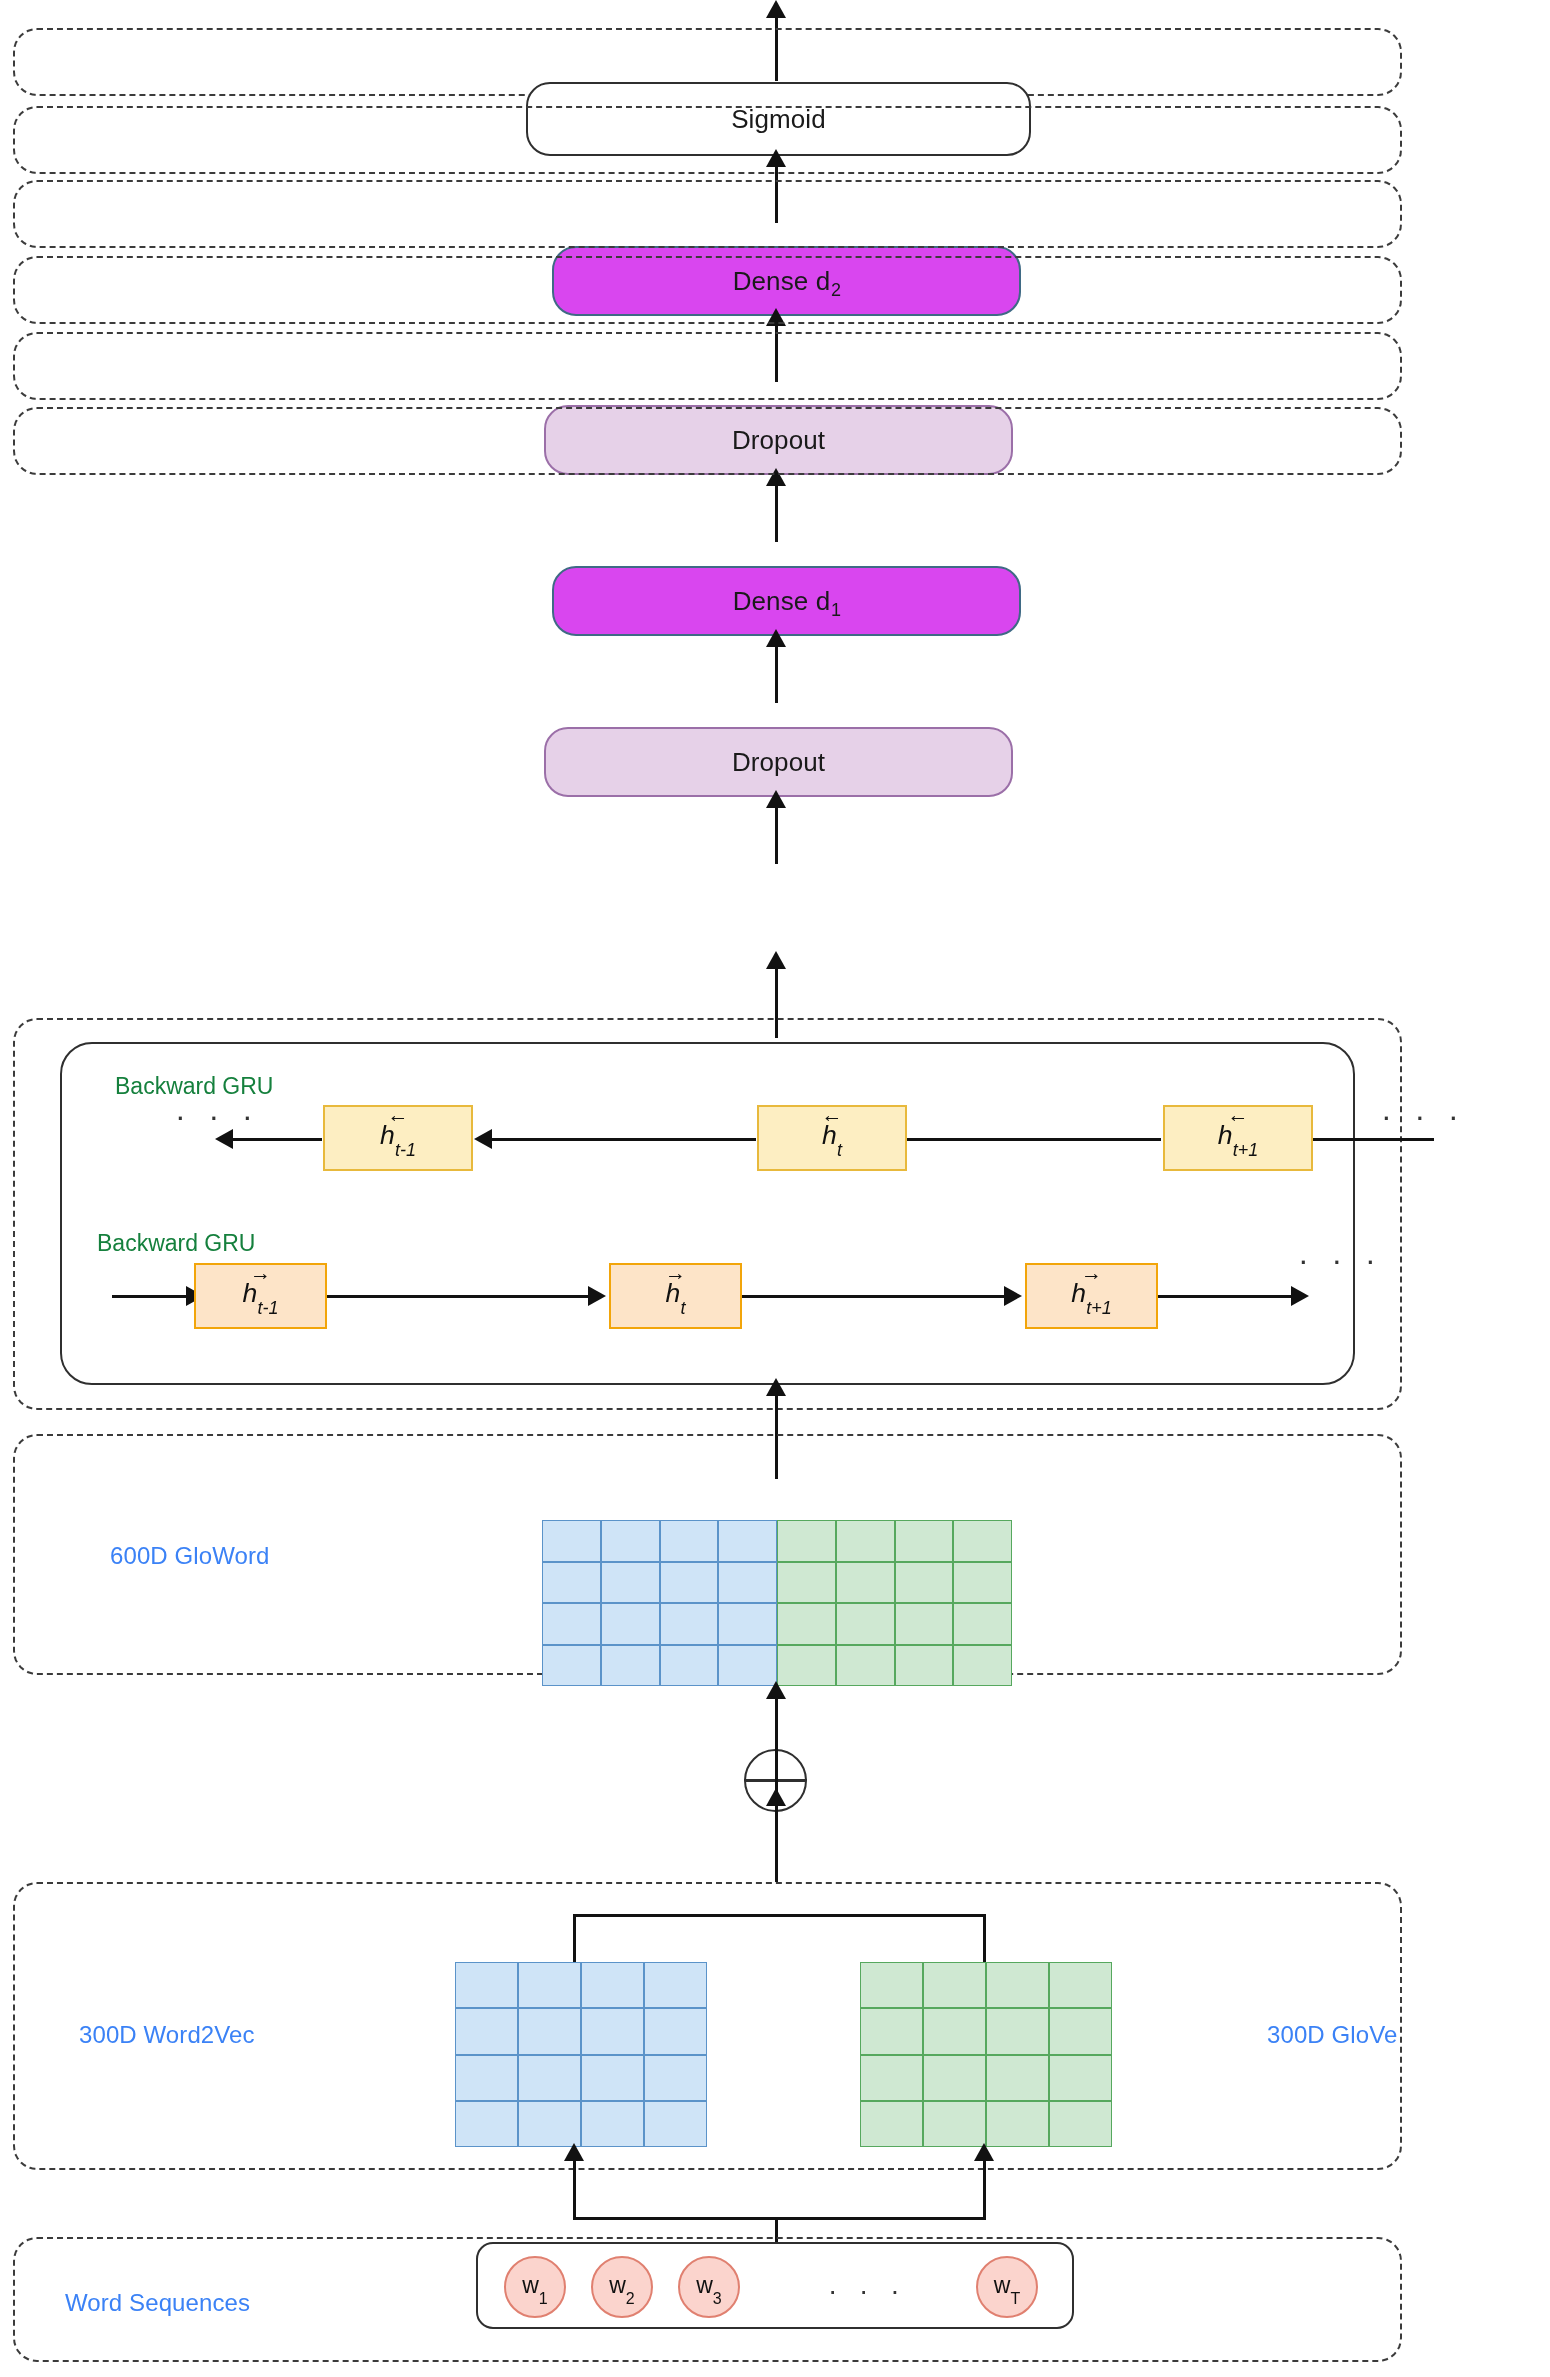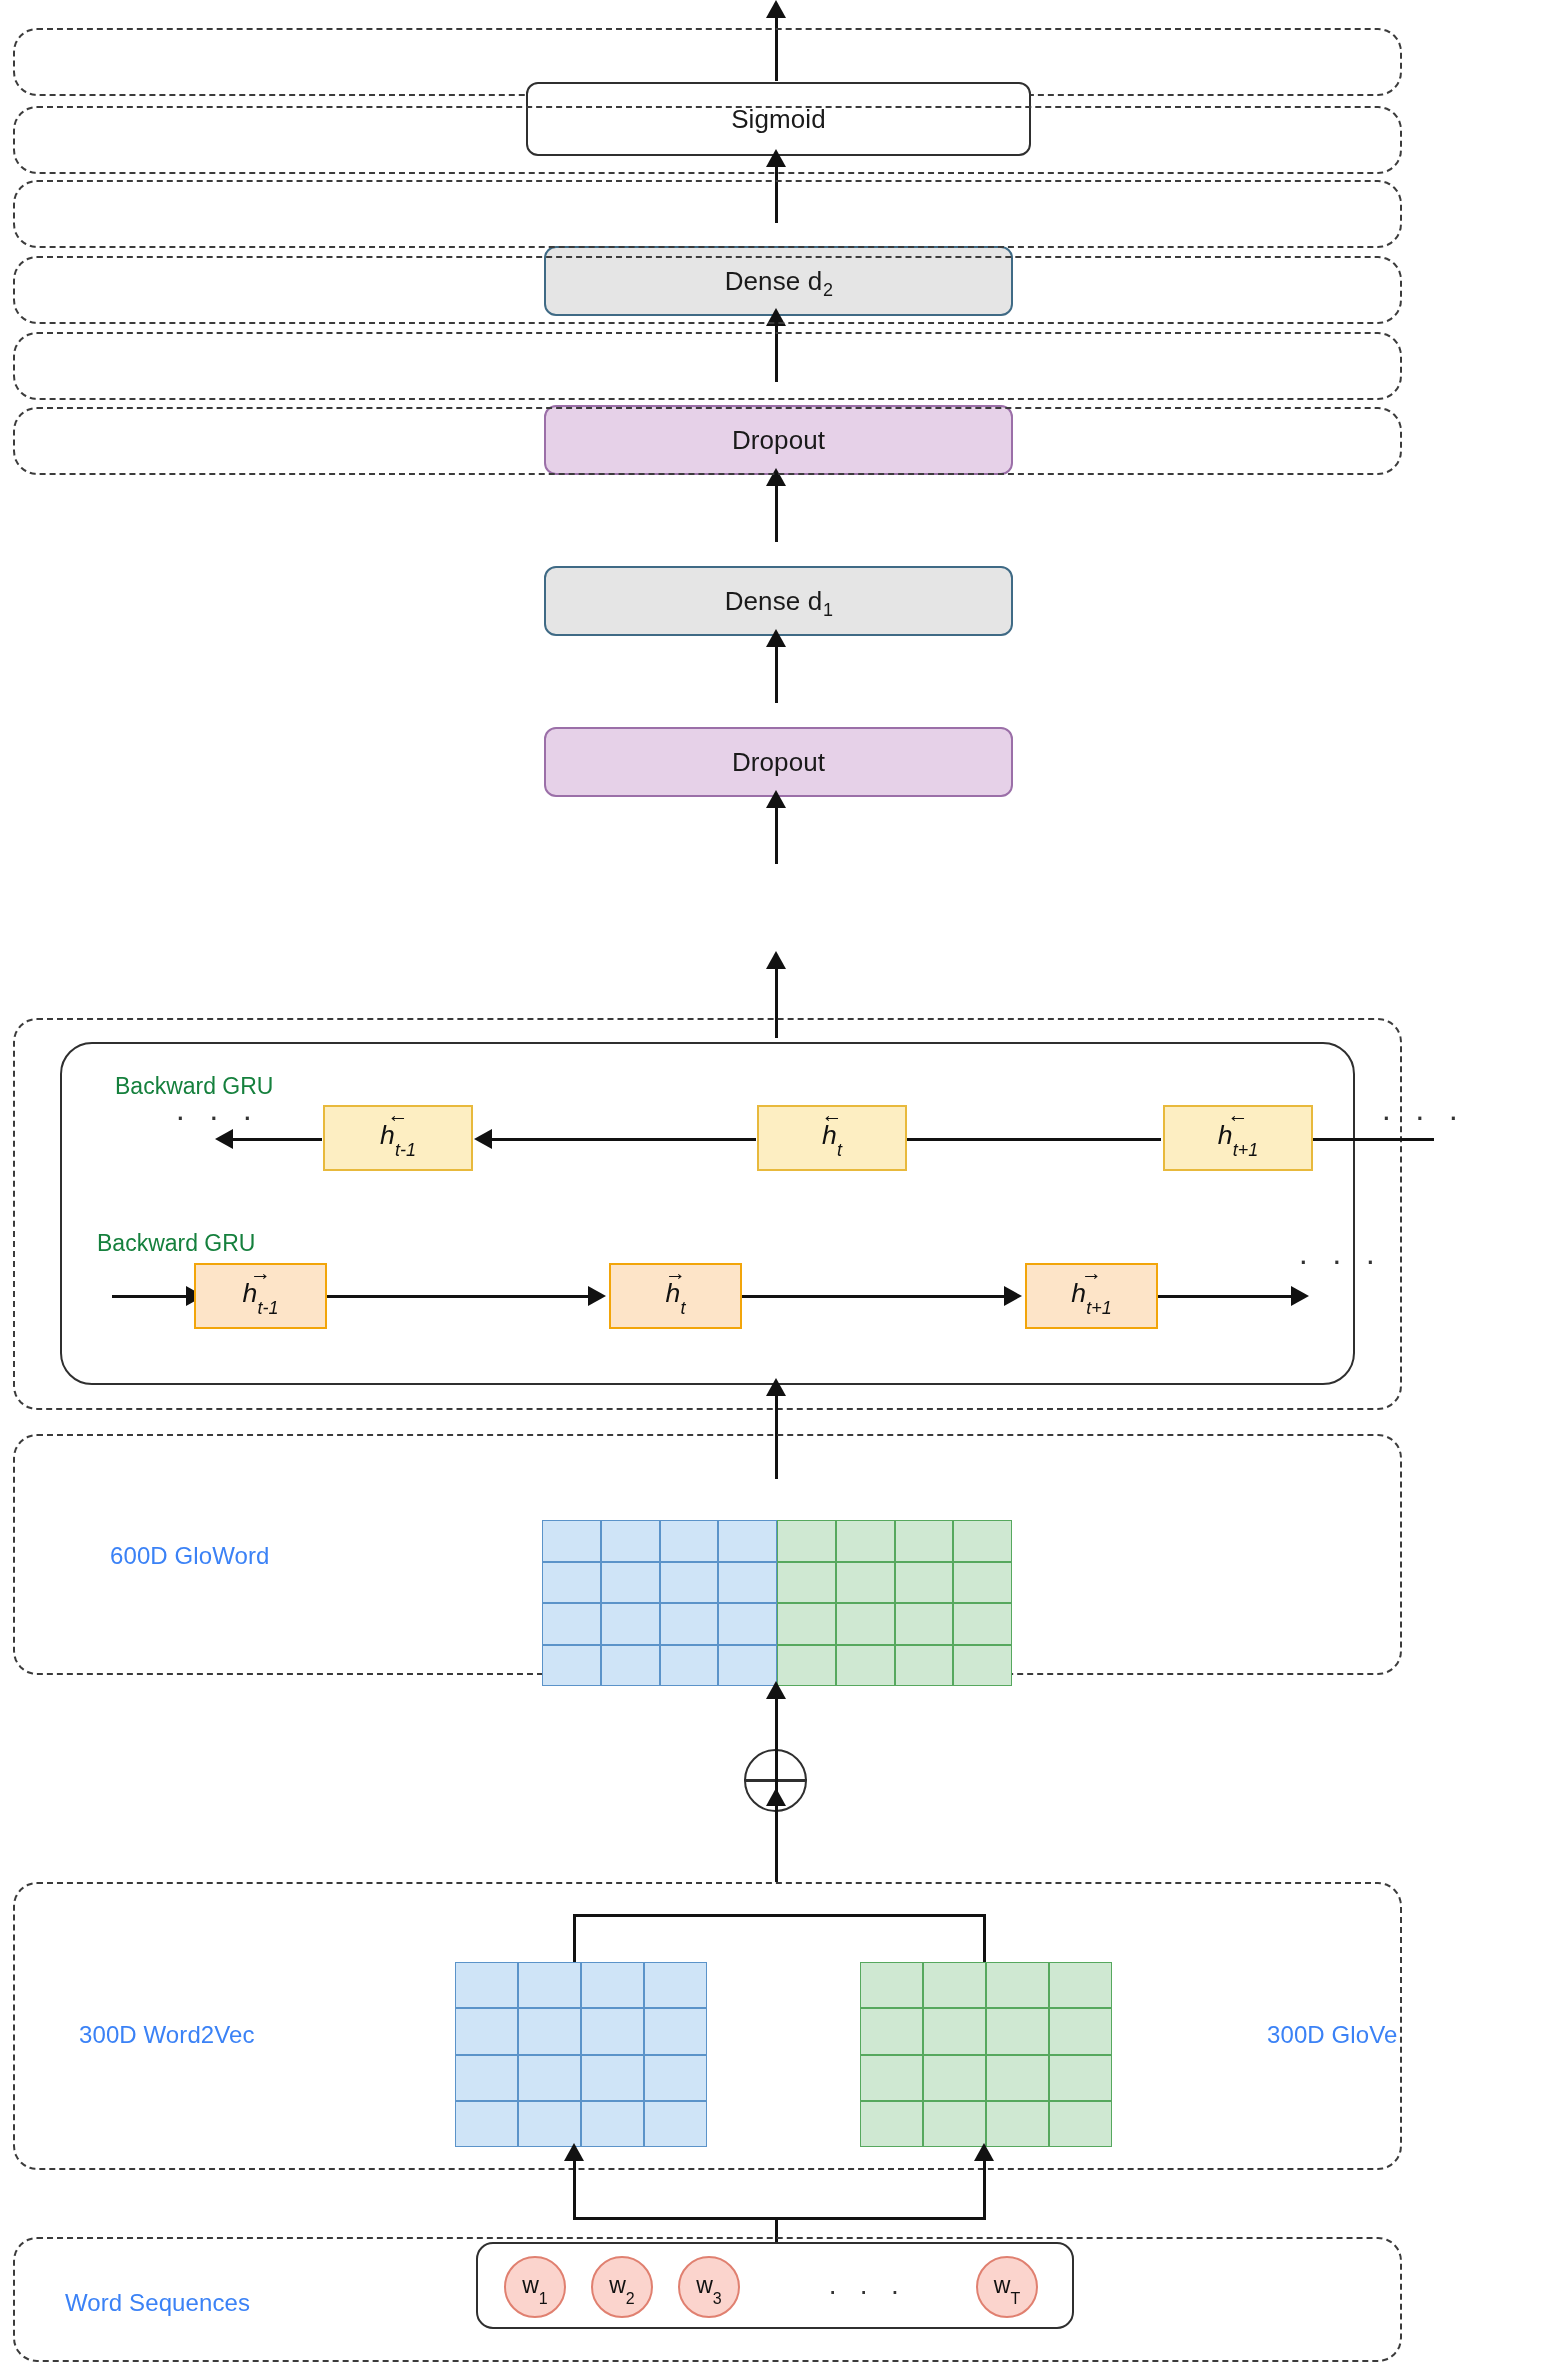--- a/index.html
+++ b/index.html
@@ -30,35 +30,36 @@
     font-size:24px;
     color:#3b82f6;
     white-space:nowrap;
     letter-spacing:0.1px;
   }
 
   
   .block{
     position:absolute;
     box-sizing:border-box;
-    border-radius:12px;
+    border-radius:24px;
     display:flex;
     align-items:center;
     justify-content:center;
     font-size:26px;
     color:#1a1a1a;
     letter-spacing:0.1px;
   }
   .block.plain{
     background:#ffffff;
     border:2.1px solid #2f2f2f;
   }
   .block.dense{
-    background:#e5e5e5;
+    background:#d946ef;
     border:2.1px solid #3f6a85;
+    margin-left:8px;
   }
   .block.dropout{
     background:#e6d1e8;
     border:2.1px solid #9b6fa8;
   }
   .block sub{
     font-size:18px;
     vertical-align:baseline;
     position:relative;
     top:6.3px;

